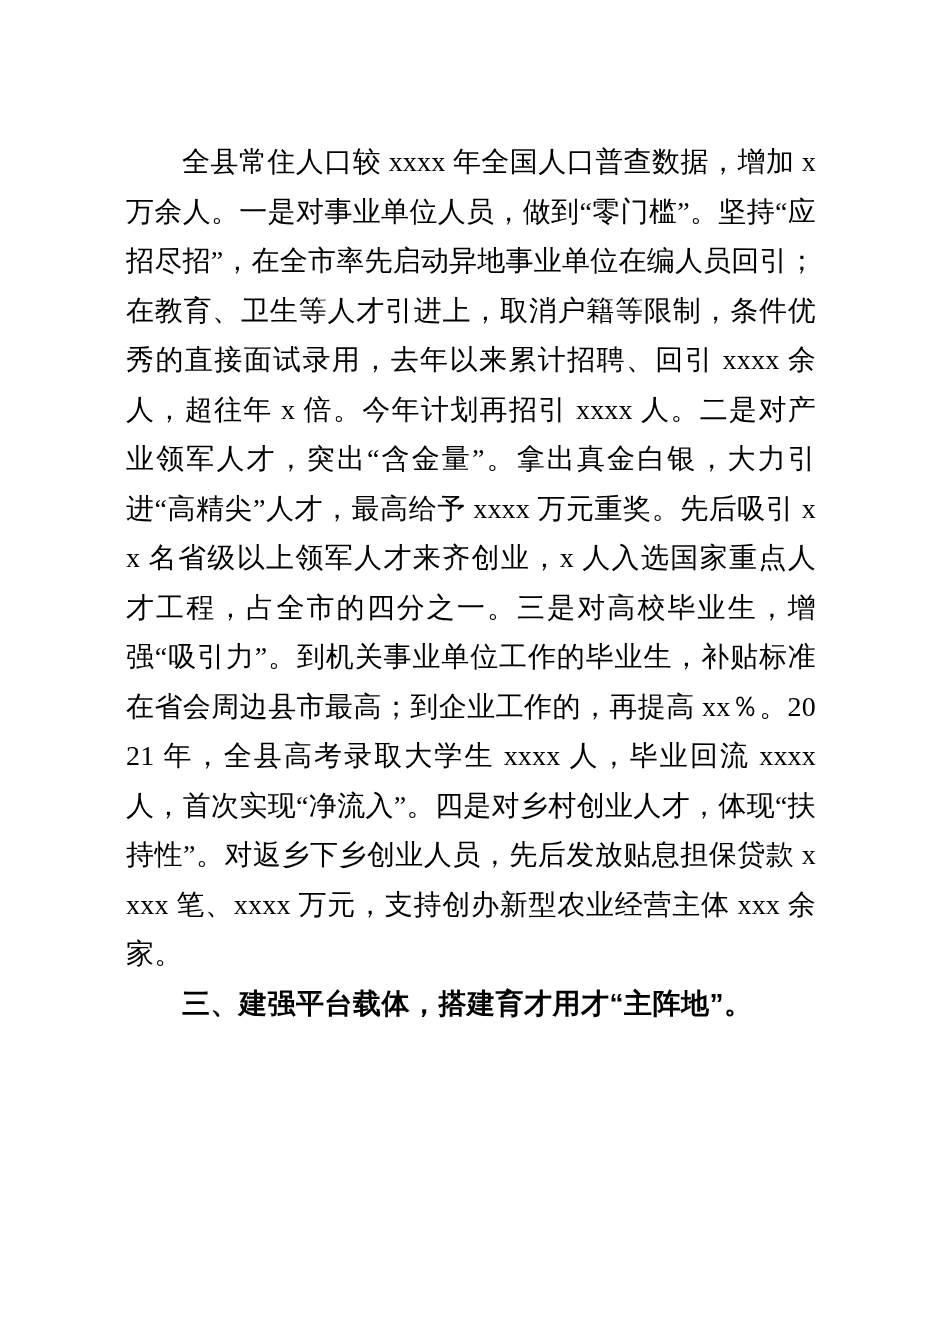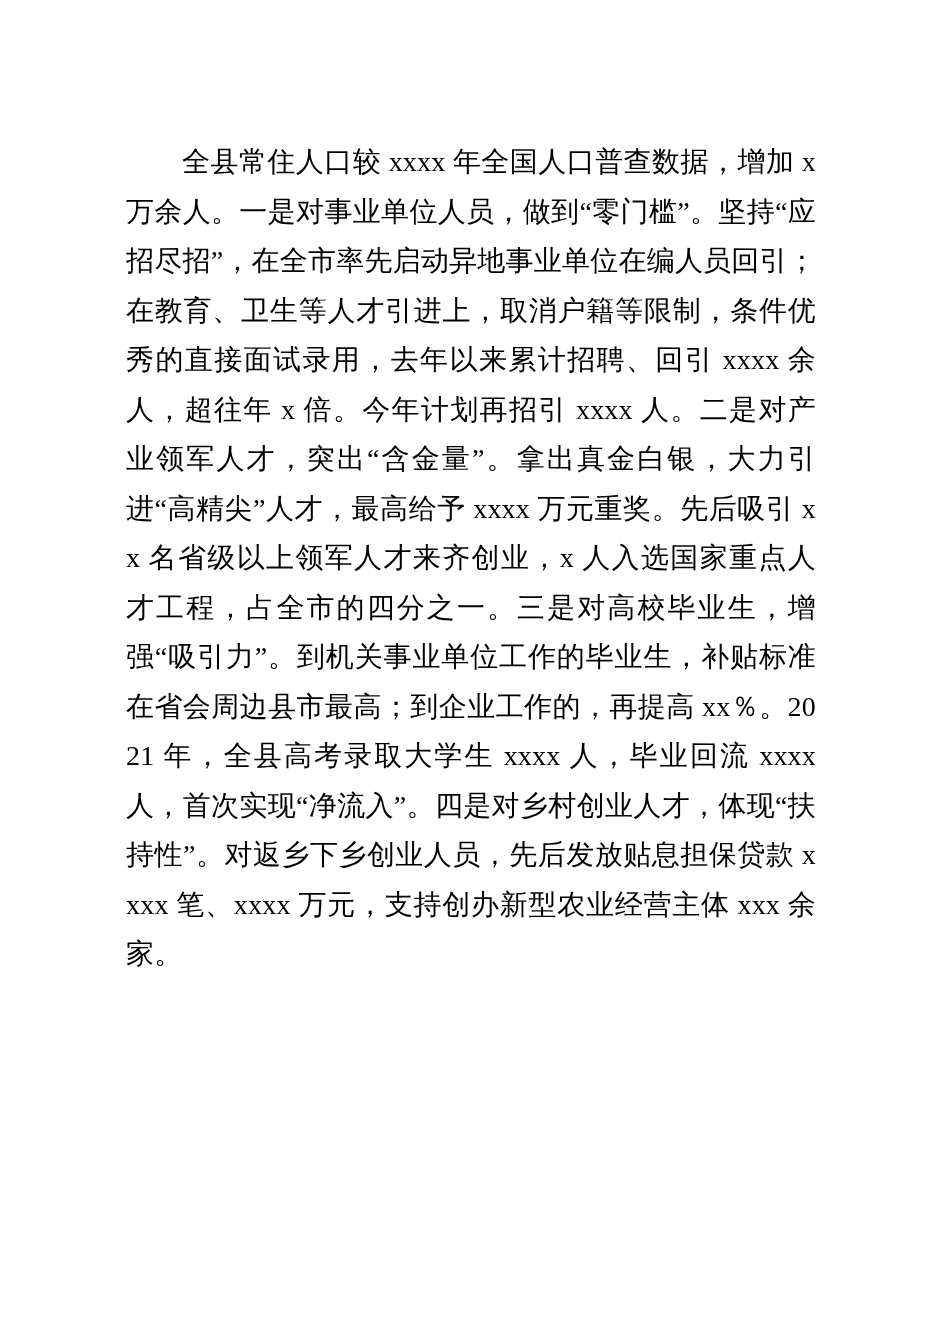--- a/index.html
+++ b/index.html
@@ -45,14 +45,15 @@
     text-align: left;
     letter-spacing: 0.5px;
   }
 </style>
 </head>
 <body>
 
 <div class="page">
   <div class="content">
     <p class="para">全县常住人口较 xxxx 年全国人口普查数据，增加 x 万余人。一是对事业单位人员，做到“零门槛”。坚持“应招尽招”，在全市率先启动异地事业单位在编人员回引；在教育、卫生等人才引进上，取消户籍等限制，条件优秀的直接面试录用，去年以来累计招聘、回引 xxxx 余人，超往年 x 倍。今年计划再招引 xxxx 人。二是对产业领军人才，突出“含金量”。拿出真金白银，大力引进“高精尖”人才，最高给予 xxxx 万元重奖。先后吸引 xx 名省级以上领军人才来齐创业，x 人入选国家重点人才工程，占全市的四分之一。三是对高校毕业生，增强“吸引力”。到机关事业单位工作的毕业生，补贴标准在省会周边县市最高；到企业工作的，再提高 xx％。2021 年，全县高考录取大学生 xxxx 人，毕业回流 xxxx 人，首次实现“净流入”。四是对乡村创业人才，体现“扶持性”。对返乡下乡创业人员，先后发放贴息担保贷款 xxxx 笔、xxxx 万元，支持创办新型农业经营主体 xxx 余家。</p>
+    <p class="para heading">三、建强平台载体，搭建育才用才“主阵地”。</p>
   </div>
 </div>
 
 </body></html>

